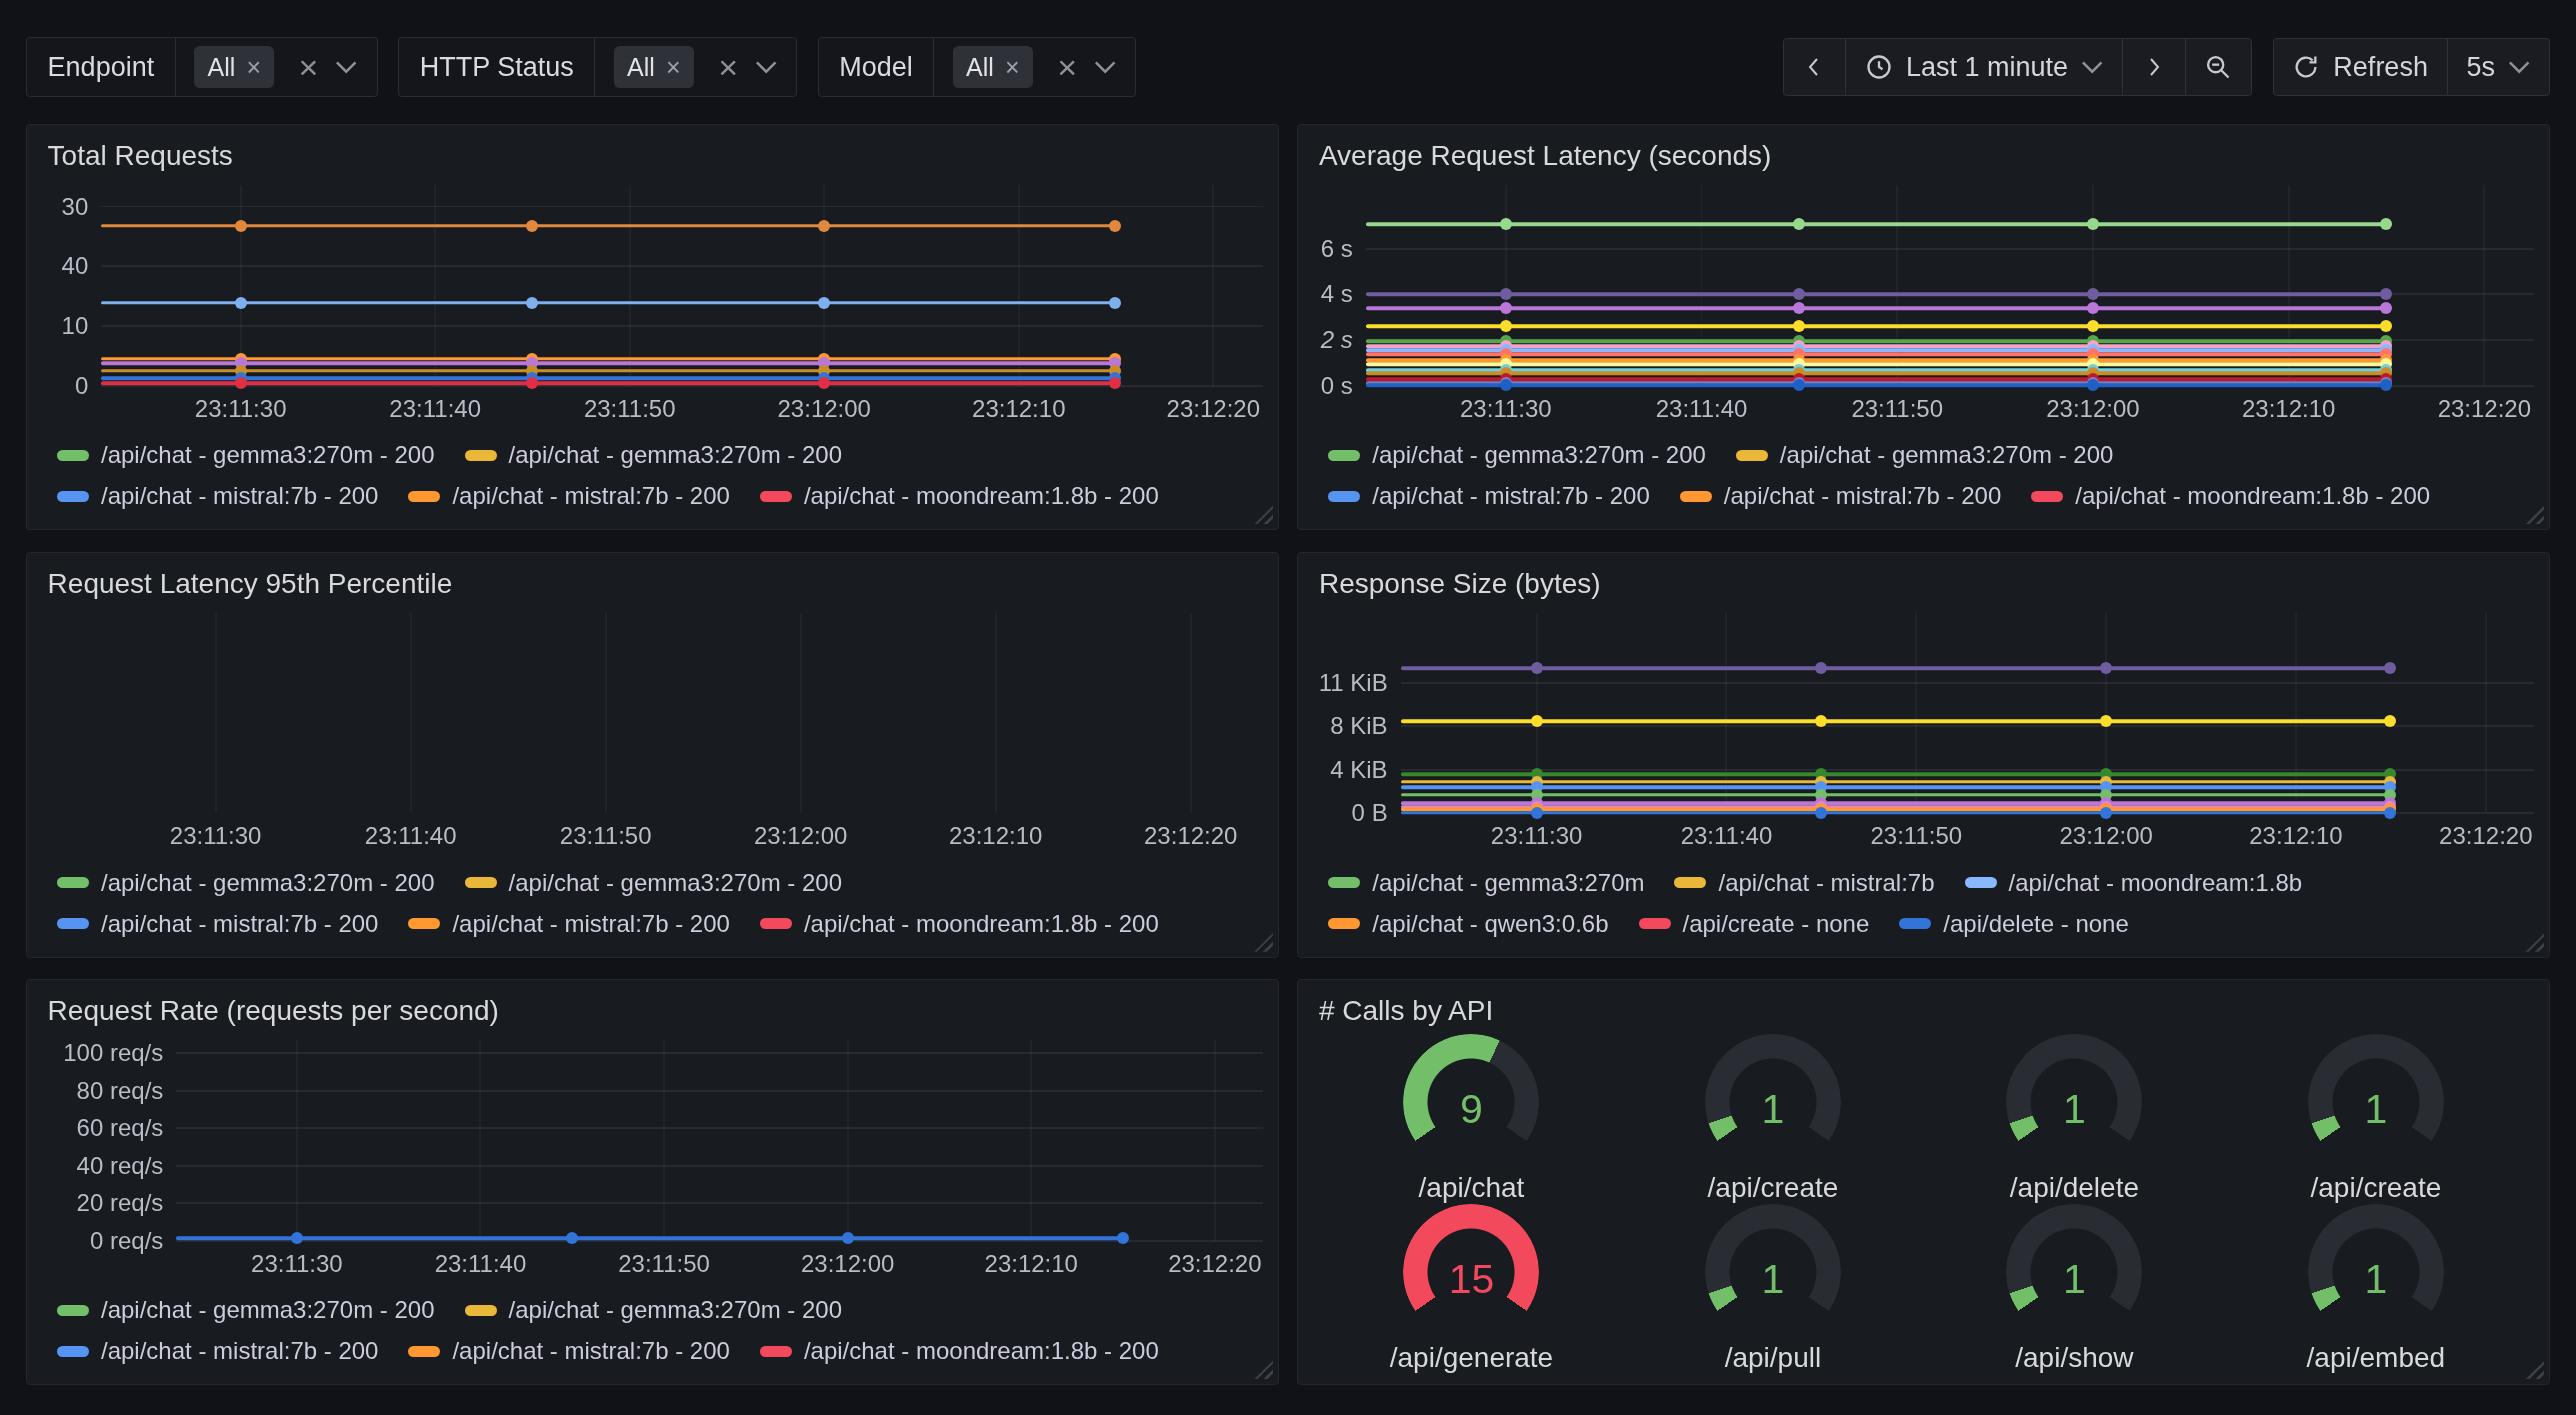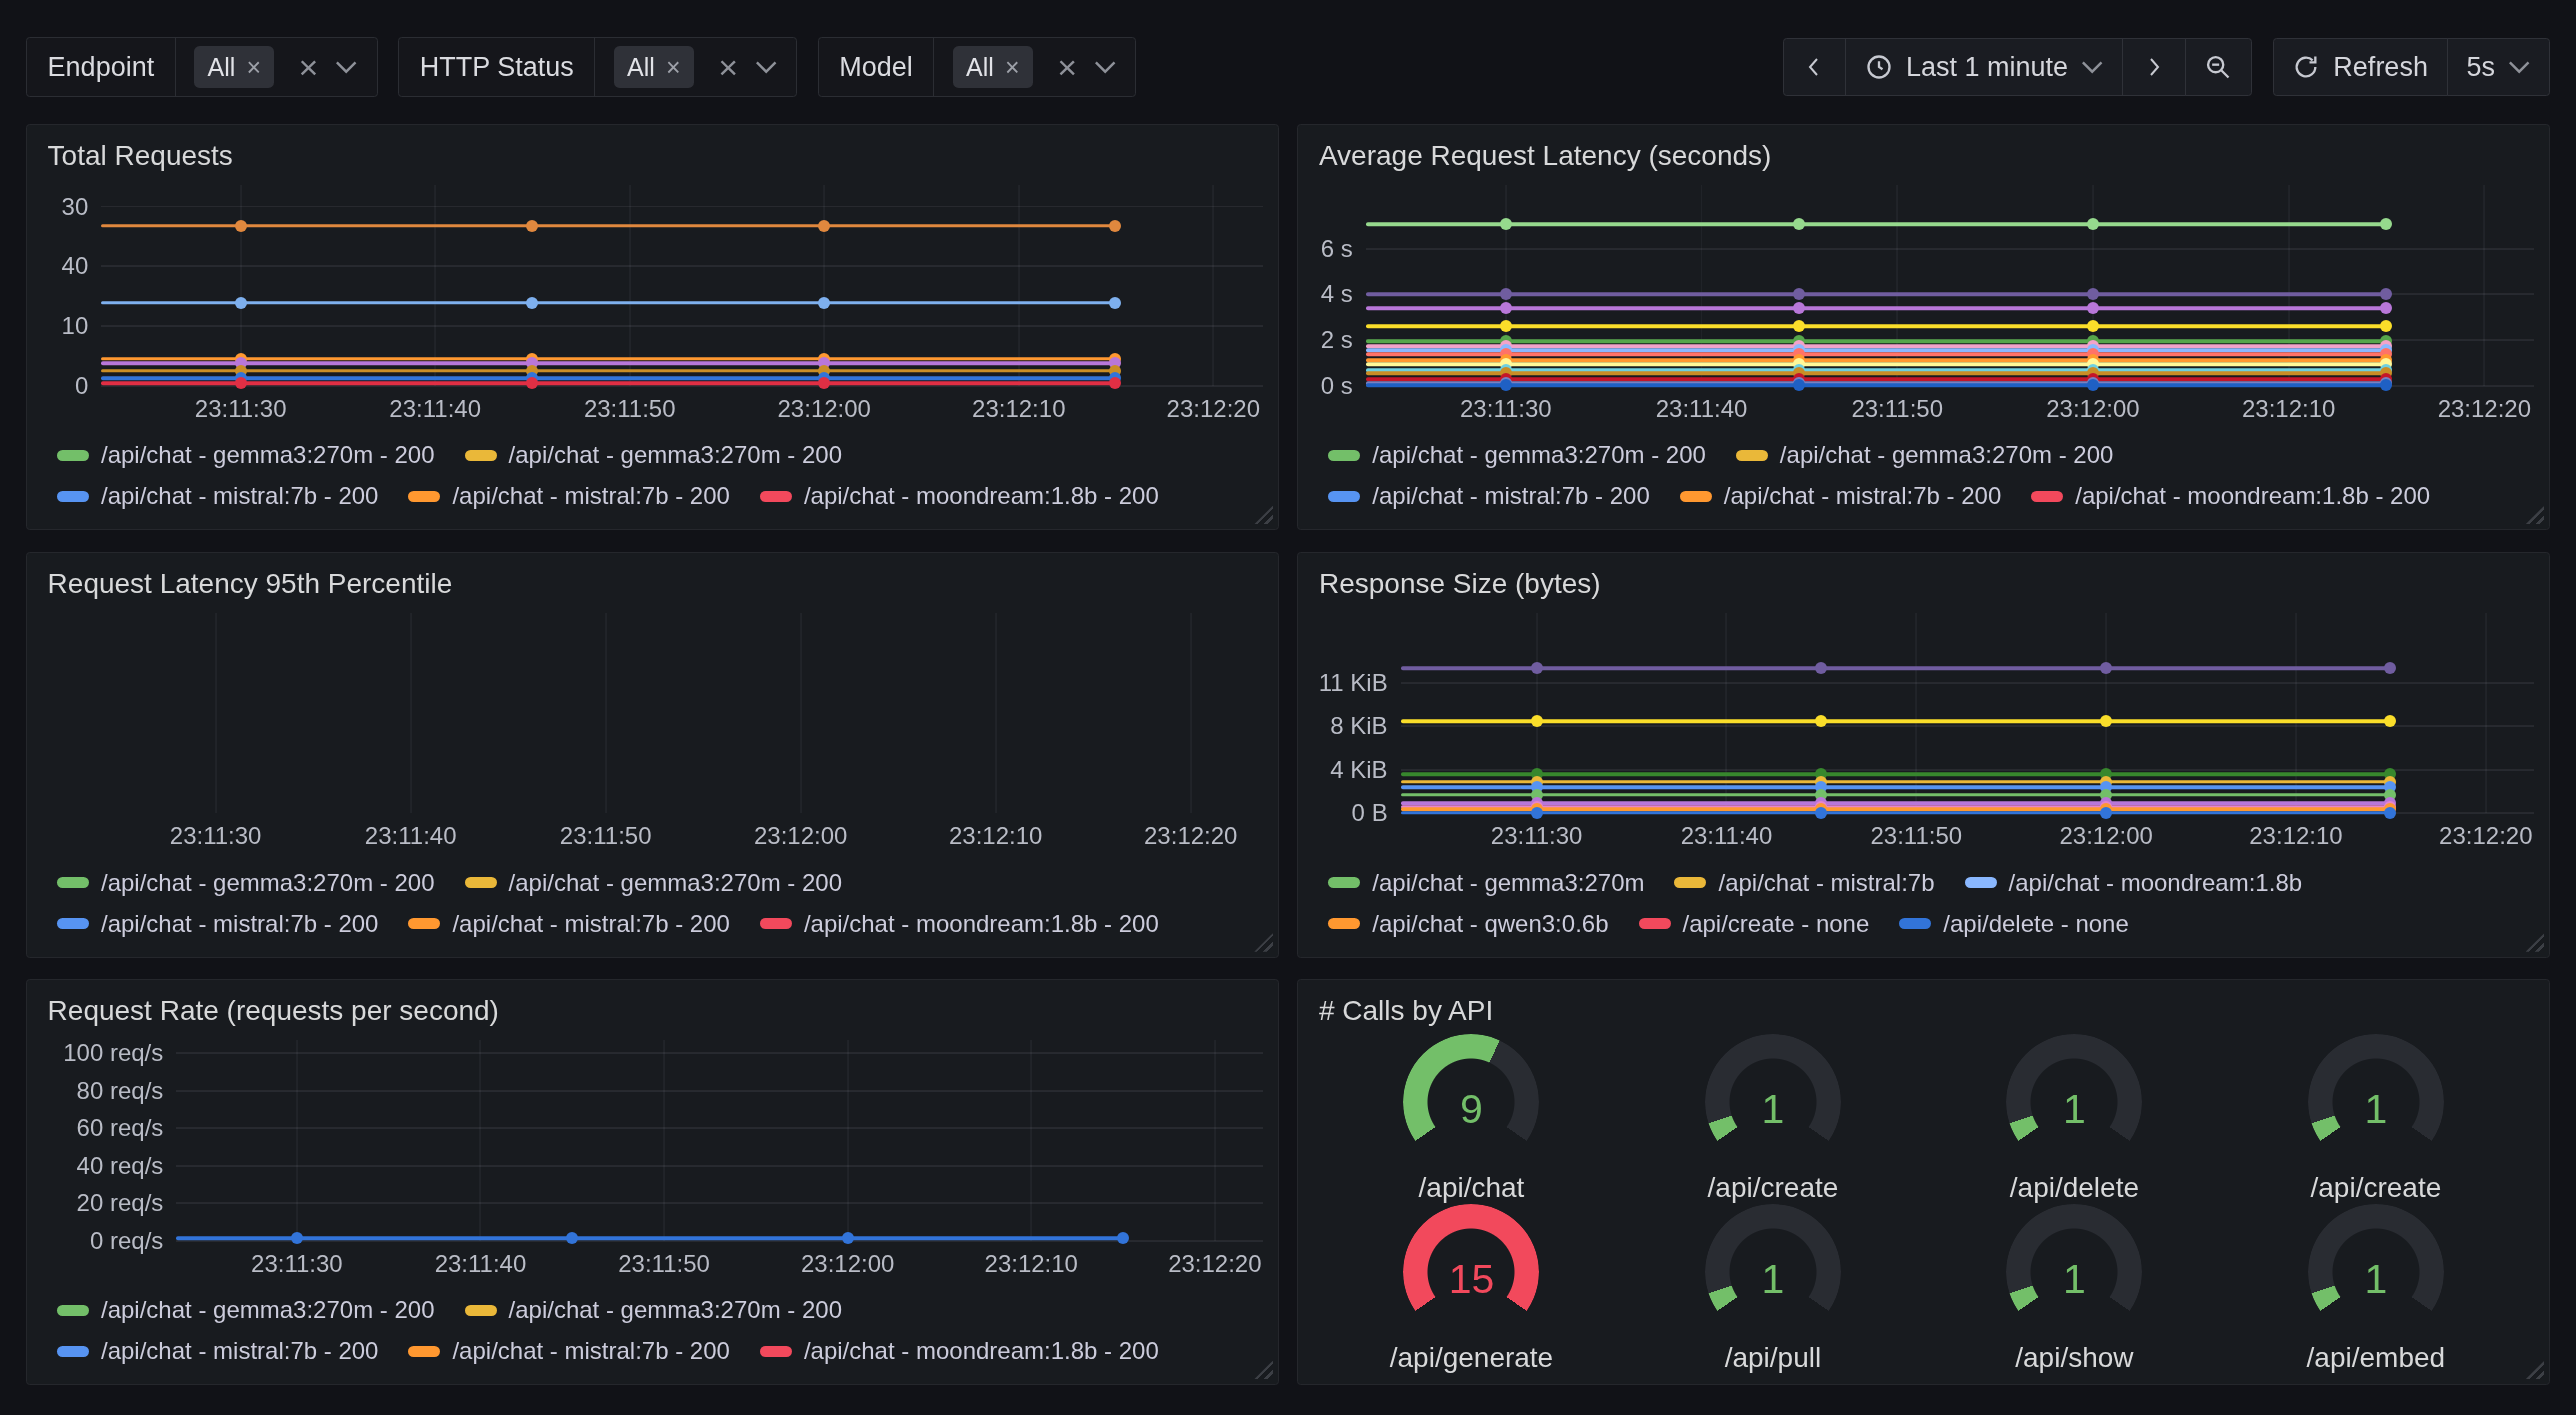--- a/index.html
+++ b/index.html
@@ -274,21 +274,21 @@
       </div>
     <div class="resize-handle"></div>
   </section>
 
   <section class="panel">
     <h2 class="panel-title">Average Request Latency (seconds)</h2>
     <div class="chart" style="--gutter:58px">
       <div class="plot-row">
           <div class="gutter">
             <div class="ylabel" style="top: 100%;">0 s</div>
-            <div class="ylabel" style="top: 77.2727%;">2 s</div>
+            <div class="ylabel" style="top: 77.2727%; font-style: italic;">2 s</div>
             <div class="ylabel" style="top: 54.5455%;">4 s</div>
             <div class="ylabel" style="top: 31.8182%;">6 s</div>
           </div>
       <div class="plot">
             <div class="vline" style="left: 12%;"></div>
             <div class="vline" style="left: 28.75%;"></div>
             <div class="vline" style="left: 45.5%;"></div>
             <div class="vline" style="left: 62.25%;"></div>
             <div class="vline" style="left: 79%;"></div>
             <div class="vline" style="left: 95.75%;"></div>

